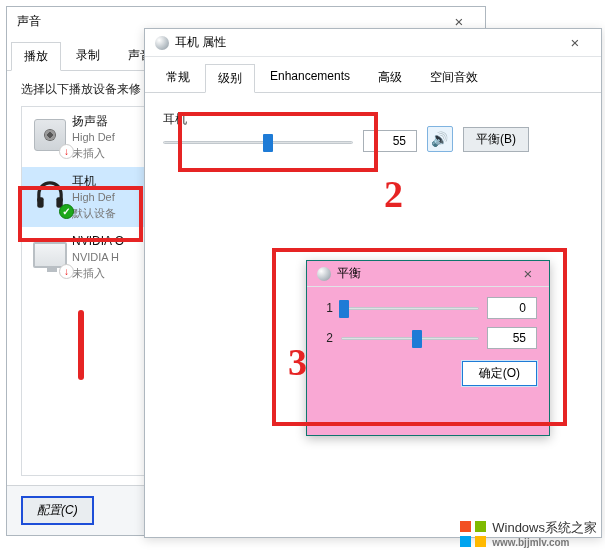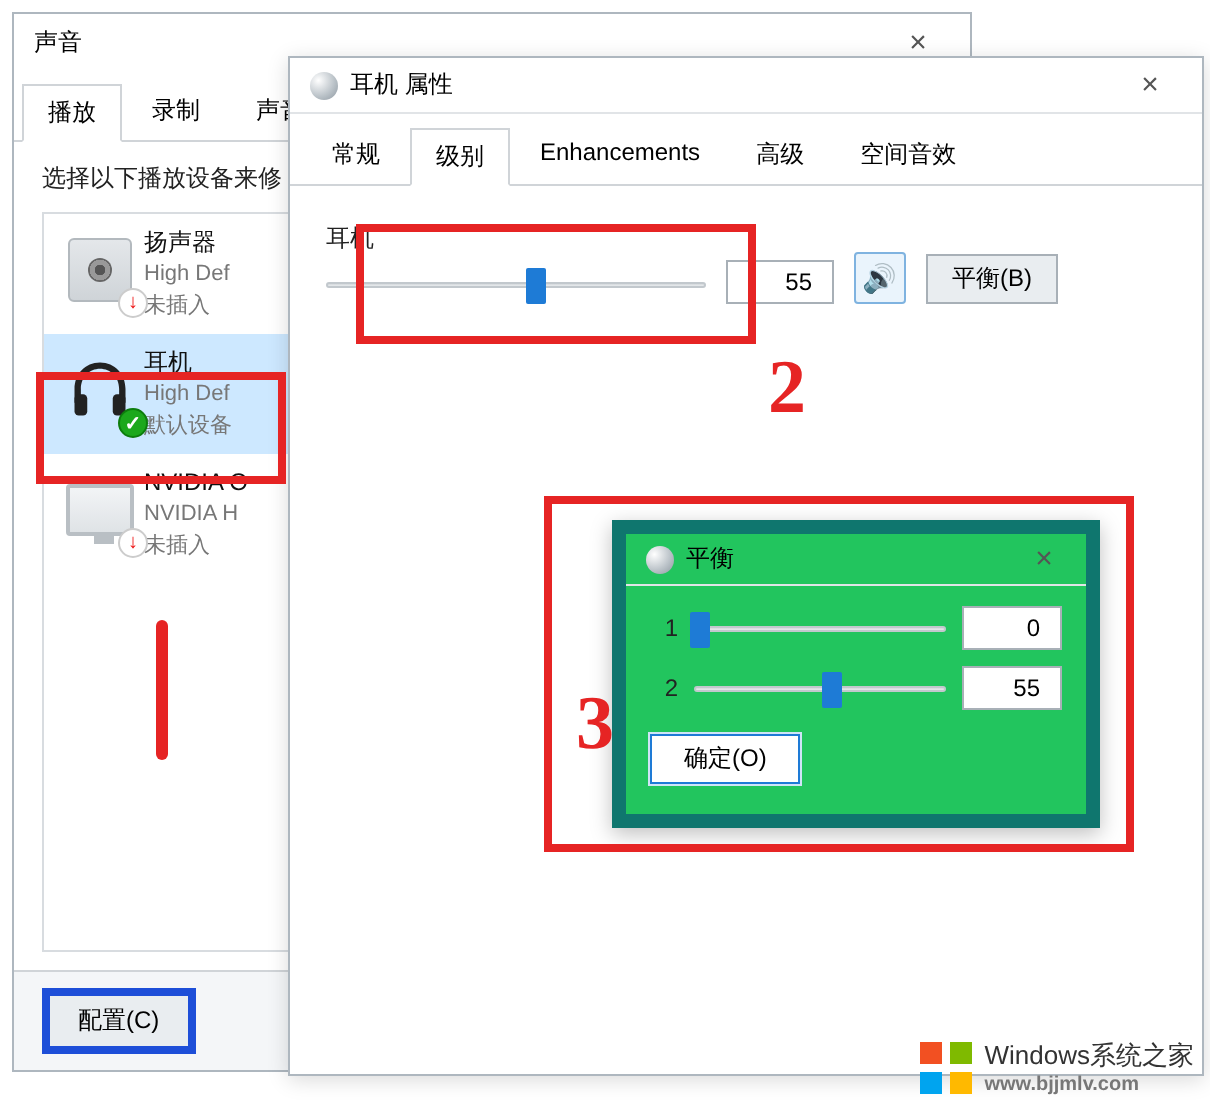--- a/index.html
+++ b/index.html
@@ -29,21 +29,21 @@
   .badge.red { background: #fff; border: 1px solid #ccc; }
   .badge.red::after { content: "↓"; color: #e11; font-size: 10px; font-weight: bold; }
   .badge.green { background: #1ca81c; border: 1px solid #0d7d0d; }
   .badge.green::after { content: "✓"; color: #fff; font-size: 10px; font-weight: bold; }
   .speaker-icon { width: 32px; height: 32px; background: linear-gradient(#e4e7ea,#cfd4d8); border: 1px solid #b3b9be; border-radius: 3px; position: relative; }
   .speaker-icon::after { content: ""; position: absolute; left: 9px; top: 9px; width: 12px; height: 12px; border-radius: 50%; background: radial-gradient(circle,#555 30%,#999 32%,#999 60%,#666 62%); }
   .headphone-icon svg { width: 34px; height: 34px; }
   .monitor-icon { width: 34px; height: 26px; border: 2px solid #b9bfc4; border-radius: 2px; background: linear-gradient(#f2f4f6,#dfe3e6); position: relative; }
   .monitor-icon::after { content: ""; position: absolute; left: 12px; bottom: -6px; width: 10px; height: 4px; background: #b9bfc4; }
   .bottom-bar { position: absolute; left: 0; right: 0; bottom: 0; height: 50px; border-top: 1px solid #d0d4d8; display: flex; align-items: center; padding: 0 14px; background: #f4f6f8; }
-  .btn { font-size: 12px; padding: 4px 14px; border: 4px solid #1d4ed8; background: #e9edf0; }
+  .btn { font-size: 12px; padding: 4px 14px; border: 2px solid #1d4ed8; background: #e9edf0; font-style: italic; }
 
   
   .prop-win {
     position: absolute; left: 144px; top: 28px; width: 458px; height: 510px;
     border: 1px solid #aeb7bf; background: #fff; box-shadow: 0 2px 10px rgba(0,0,0,0.15);
   }
   .prop-win .titlebar { border-bottom: 1px solid #e1e4e7; }
   .prop-win .tabs { padding-left: 8px; }
   .level-section { padding: 18px 18px; font-size: 12px; }
   .slider-row { display: flex; align-items: flex-end; gap: 10px; }
@@ -62,32 +62,32 @@
   .anno-sel { left: 18px; top: 186px; width: 125px; height: 56px; }
   .anno3 { left: 272px; top: 248px; width: 295px; height: 178px; }
   .hand-num { position: absolute; color: #e62424; font-size: 38px; font-family: "Comic Sans MS", cursive; font-weight: bold; pointer-events: none; }
   .hand-num.n2 { left: 384px; top: 172px; }
   .hand-num.n3 { left: 288px; top: 340px; }
   .hand-stroke { position: absolute; background: #e62424; width: 6px; border-radius: 3px; pointer-events: none; }
   .hand-stroke.s1 { left: 78px; top: 310px; height: 70px; }
 
   
   .bal-dlg {
-    position: absolute; left: 306px; top: 260px; width: 244px; height: 154px;
-    border: 7px solid #0f766e; background: #22c55e; box-shadow: 0 3px 10px rgba(0,0,0,0.25);
+    position: absolute; left: 306px; top: 260px; width: 244px; height: 176px;
+    border: 1px solid #0f766e; background: #f9a8d4; box-shadow: 0 3px 10px rgba(0,0,0,0.25);
     font-size: 12px;
   }
   .bal-dlg .titlebar { height: 26px; border-bottom: 1px solid #e1e4e7; }
   .bal-dlg .close { width: 30px; }
   .bal-body { padding: 10px 12px 8px 12px; }
   .bal-row { display: flex; align-items: center; margin-bottom: 8px; gap: 8px; }
   .bal-row .ch { width: 14px; text-align: right; color: #222; }
   .bal-row .slider-track { flex: 1; }
   .bal-dlg .val-box { width: 50px; }
-  .bal-footer { display: flex; justify-content: flex-start; padding-top: 4px; }
+  .bal-footer { display: flex; justify-content: flex-end; padding-top: 4px; }
   .ok-btn { padding: 3px 16px; border: 1px solid #1e7bd6; background: #fff; font-size: 12px; outline: 1px solid #cfe4f7; }
 
   .ball-icon { width: 14px; height: 14px; border-radius: 50%; background: radial-gradient(circle at 30% 30%, #fff, #b8c0c6 60%, #8d97a0); display: inline-block; margin-right: 6px; vertical-align: middle; }
 
   
   .watermark { position: absolute; right: 8px; bottom: 6px; display: flex; align-items: center; gap: 6px; font-size: 13px; color: #333; }
   .wm-logo { width: 26px; height: 26px; position: relative; }
   .wm-logo span { position: absolute; width: 11px; height: 11px; }
   .wm-logo .a { left: 0; top: 0; background: #f25022; }
   .wm-logo .b { right: 0; top: 0; background: #7fba00; }

